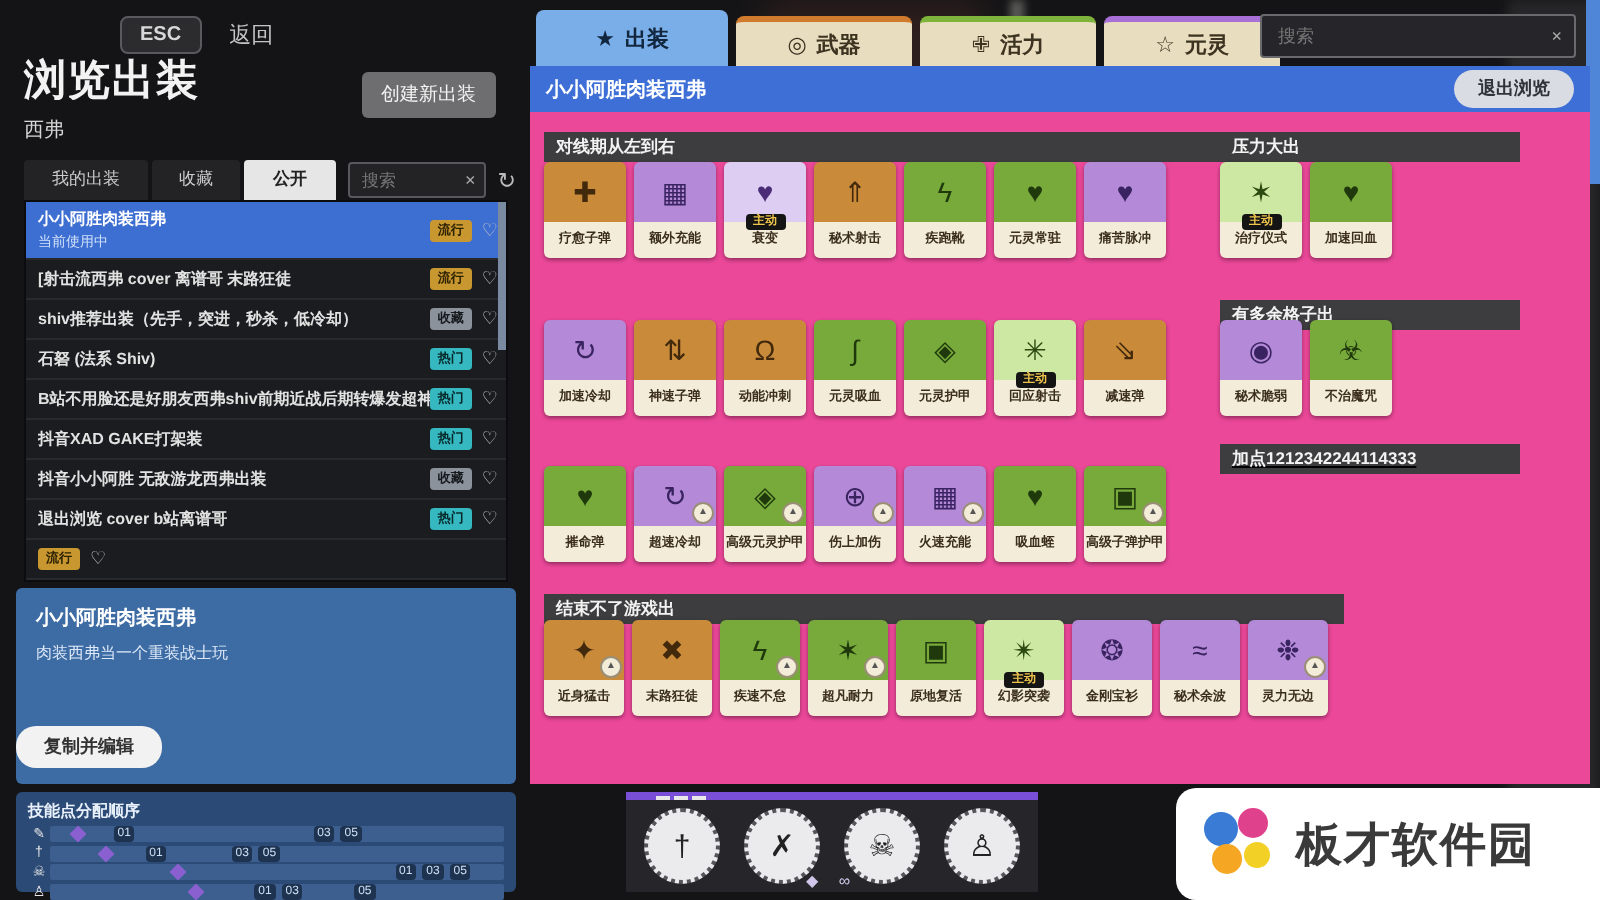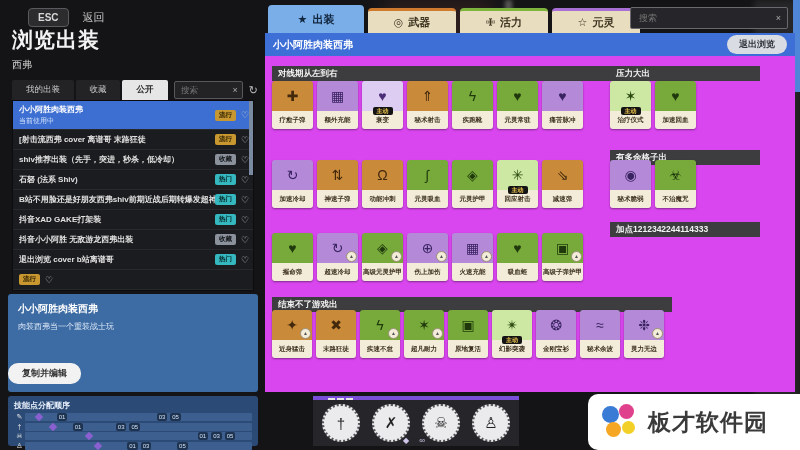--- a/index.html
+++ b/index.html
@@ -12,21 +12,21 @@
   
   .bg-blob{position:absolute;filter:blur(8px);opacity:.8;}
   #bg-figure{left:382px;top:0;width:110px;height:85px;background:#33211f;border-radius:0 0 40px 40px;}
   #bg-light{left:505px;top:0;width:7px;height:40px;background:#8a8a84;filter:blur(2px);opacity:.6;}
   #bg-band{left:754px;top:0;width:46px;height:450px;background:#2c2c2e;filter:blur(3px);}
   #right-scrollbar{position:absolute;left:793px;top:0;width:7px;height:92px;background:#4f86d8;}
 
   
   #topbar{position:absolute;left:28px;top:8px;display:flex;align-items:center;gap:14px;}
   .keycap{background:#2c2c2e;border:1px solid #5a5a5e;border-radius:4px;color:#d8d8d8;
-    font-size:10px;font-weight:bold;padding:3px 9px;}
+    font-size:10px;font-weight:bold;padding:3px 9px;margin-left:32px;}
   .back-label{color:#c4c4c4;font-size:11px;}
 
   
   #sidebar{position:absolute;left:8px;top:26px;width:250px;}
   #browse-title{color:#f2f2f2;font-size:21px;font-weight:bold;margin:0 0 4px 4px;letter-spacing:1px;}
   #create-build-btn{position:absolute;right:10px;top:10px;background:#6e6e70;color:#f2f2f2;
     border:none;border-radius:3px;font-size:9.5px;padding:5px 10px;}
   #hero-name{color:#d5d5d5;font-size:10px;margin:2px 0 8px 4px;}
   #sidebar-tabs{display:flex;align-items:center;gap:2px;margin-left:4px;}
   .side-tab{font-size:8.5px;padding:4px 0;text-align:center;border-radius:2px 2px 0 0;}
@@ -89,21 +89,21 @@
   #main-search{position:absolute;left:630px;top:7px;width:158px;height:22px;box-sizing:border-box;
     background:#26262a;border:1px solid #6a6a6e;border-radius:2px;display:flex;align-items:center;padding:0 6px;}
   #main-search input{flex:1;background:transparent;border:none;outline:none;color:#ddd;font-size:9px;width:60px;}
 
   
   #main-header{position:absolute;left:265px;top:33px;width:530px;height:23px;background:#3e6fd6;
     display:flex;align-items:center;justify-content:space-between;padding:0 8px;box-sizing:border-box;}
   #main-build-title{color:#fff;font-size:10px;font-weight:bold;}
   #exit-browse-btn{background:#d9dce3;color:#30333a;border:none;border-radius:10px;font-size:9px;
     font-weight:bold;padding:3px 12px;}
-  #main-panel{position:absolute;left:265px;top:56px;width:530px;height:336px;background:#d946ef;}
+  #main-panel{position:absolute;left:265px;top:56px;width:530px;height:336px;background:#ec4899;}
 
   .sec-header{position:absolute;height:15px;background:#3d3d3f;display:flex;align-items:center;
     gap:6px;padding:0 6px;box-sizing:border-box;overflow:hidden;white-space:nowrap;}
   .sec-title{color:#f3f3f3;font-size:8.5px;font-weight:bold;}
   .sec-sub{color:#b4b4b4;font-size:7.5px;}
   .cards-row{position:absolute;display:flex;gap:4px;}
 
   .card{border-radius:3px;overflow:visible;position:relative;box-shadow:0 1px 2px rgba(0,0,0,.4);}
   .card .ci{height:30px;border-radius:3px 3px 0 0;display:flex;align-items:center;justify-content:center;
     font-size:14px;position:relative;}
@@ -148,20 +148,21 @@
 <div class="bg-blob" id="bg-band"></div>
 <div id="right-scrollbar"></div>
 
 <div id="topbar">
   <span class="keycap">ESC</span>
   <span class="back-label">返回</span>
 </div>
 
 <div id="sidebar">
   <div id="browse-title">浏览出装</div>
+  <button id="create-build-btn">创建新出装</button>
   <div id="hero-name">西弗</div>
   <div id="sidebar-tabs">
 
     <div class="side-tab inactive">我的出装</div>
       <div class="side-tab inactive">收藏</div>
       <div class="side-tab active">公开</div>
       <div id="sidebar-search">
       <input placeholder="搜索" style="">
       <span class="x-glyph">×</span>
     </div>
@@ -466,21 +467,21 @@
         <div class="cl">吸血蛭</div>
       </div>
       <div class="card vitality" style="width: 41px;">
         <div class="ci">
           <span>▣</span>
           <span class="sub-badge">▲</span>
         </div>
         <div class="cl">高级子弹护甲</div>
       </div>
     </div>
-    <div class="sec-header" style="top: 166px; left: 345px; width: 150px;">
+    <div class="sec-header" style="top: 166px; left: 345px; width: 150px; text-decoration: underline;">
       <span class="sec-title">加点1212342244114333</span>
     </div>
     <div class="sec-header" style="top: 241px; left: 7px; width: 400px;">
       <span class="sec-title">结束不了游戏出</span>
     </div>
     <div class="cards-row" style="top: 254px; left: 7px;">
       <div class="card weapon" style="width: 40px;">
         <div class="ci">
           <span>✦</span>
           <span class="sub-badge">▲</span>

